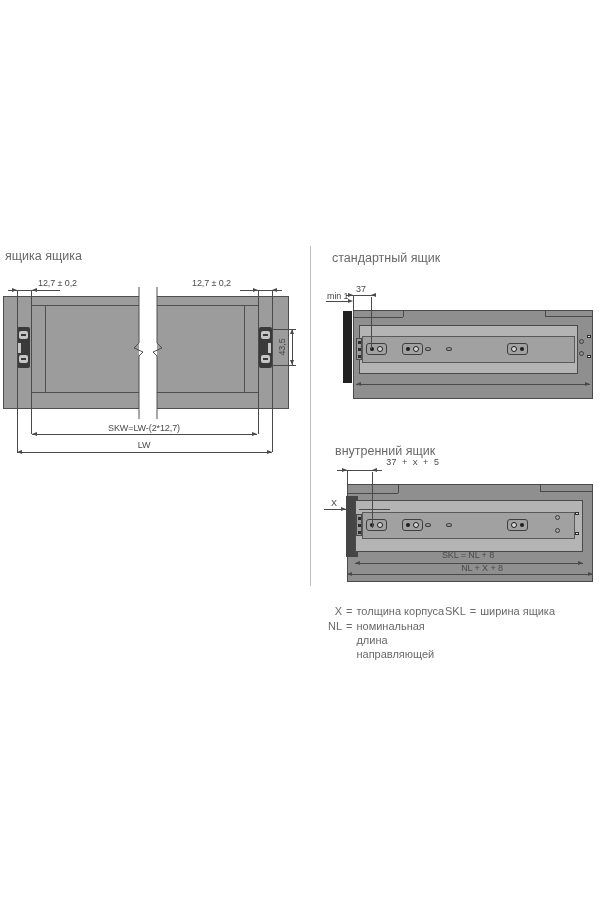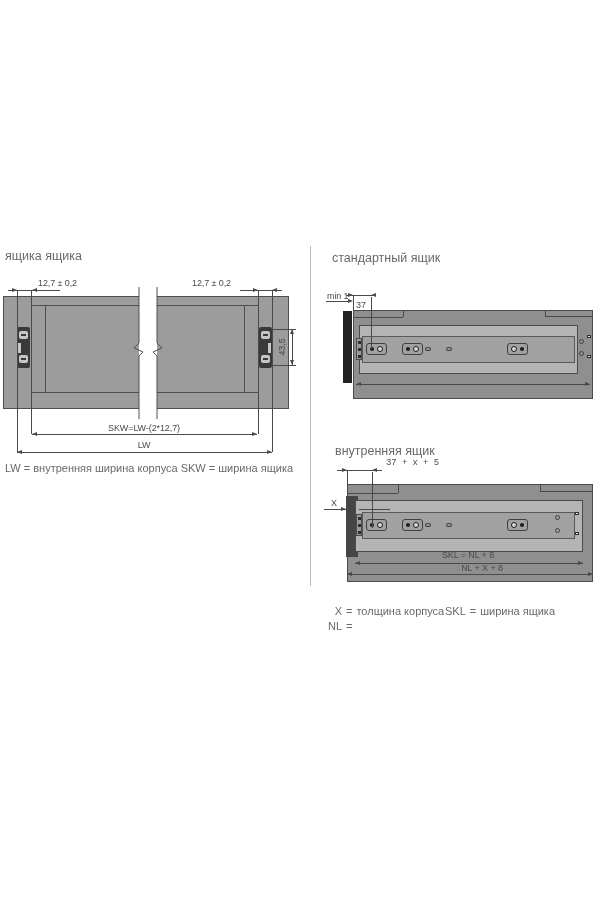--- a/index.html
+++ b/index.html
@@ -96,21 +96,20 @@
   <div class="dt" style="left:144px;top:423px;transform:translateX(-50%);">SKW=LW-(2*12,7)</div>
   <div class="ln" style="left:32px;top:434px;width:225px;height:1px;"></div>
   <div class="aL" style="left:32px;top:431.5px;"></div>
   <div class="aR" style="left:252px;top:431.5px;"></div>
 
   <div class="dt" style="left:144px;top:440px;transform:translateX(-50%);">LW</div>
   <div class="ln" style="left:17px;top:452px;width:255px;height:1px;"></div>
   <div class="aL" style="left:17px;top:449.5px;"></div>
   <div class="aR" style="left:267px;top:449.5px;"></div>
 
-  <div class="cap" style="left:5px;top:462px;">LW = внутренняя ширина корпуса SKW = ширина ящика</div>
 
   <div class="title" style="left:332px;top:251px;">стандартный ящик</div>
 
   <div class="abs" style="left:353px;top:310px;width:240px;height:89px;background:#8f8f8f;border:1px solid #4a4a4a;"></div>
   <div class="ln" style="left:354px;top:317px;width:49px;height:1px;"></div>
   <div class="ln" style="left:403px;top:311px;width:1px;height:6px;"></div>
   <div class="ln" style="left:545px;top:316px;width:47px;height:1px;"></div>
   <div class="ln" style="left:545px;top:311px;width:1px;height:5px;"></div>
 
   <div class="abs" style="left:343px;top:311px;width:9px;height:72px;background:#212121;"></div>
@@ -141,27 +140,27 @@
 
   <div class="ln" style="left:356px;top:384px;width:234px;height:1px;"></div>
   <div class="aL" style="left:356px;top:381.5px;"></div>
   <div class="aR" style="left:585px;top:381.5px;"></div>
 
   <div class="ln" style="left:353px;top:295px;width:1px;height:15px;"></div>
   <div class="ln" style="left:371px;top:297px;width:1px;height:52px;"></div>
   <div class="ln" style="left:346px;top:295px;width:29px;height:1px;"></div>
   <div class="aR" style="left:348px;top:292.5px;"></div>
   <div class="aL" style="left:371px;top:292.5px;"></div>
-  <div class="dt" style="left:356px;top:300px;">37</div>
+  <div class="dt" style="left:356px;top:284px;">37</div>
 
   <div class="dt" style="left:327px;top:291px;">min 1</div>
   <div class="ln" style="left:326px;top:301px;width:24px;height:1px;"></div>
   <div class="aR" style="left:348px;top:298.5px;"></div>
 
-  <div class="title" style="left:335px;top:444px;">внутренняя ящик</div>
+  <div class="title" style="left:335px;top:444px;">внутренний ящик</div>
 
   <div class="abs" style="left:347px;top:484px;width:246px;height:98px;background:#8f8f8f;border:1px solid #4a4a4a;"></div>
   <div class="ln" style="left:348px;top:493px;width:50px;height:1px;"></div>
   <div class="ln" style="left:398px;top:485px;width:1px;height:8px;"></div>
   <div class="ln" style="left:540px;top:491px;width:52px;height:1px;"></div>
   <div class="ln" style="left:540px;top:485px;width:1px;height:6px;"></div>
 
   <div class="abs" style="left:346px;top:496px;width:12px;height:61px;background:#454545;"></div>
 
   <div class="abs" style="left:355px;top:500px;width:228px;height:52px;background:#b4b4b4;border:1px solid #4a4a4a;"></div>
@@ -211,20 +210,21 @@
   <div class="aR" style="left:588px;top:571.5px;"></div>
 
   <div class="legend-row" style="left:322px;top:604px;">
     <span class="legend-term" style="width:20px;">X</span>
     <span>=</span>
     <span>толщина корпуса</span>
   </div>
   <div class="legend-row" style="left:322px;top:619px;">
     <span class="legend-term" style="width:20px;">NL</span>
     <span>=</span>
+    <span style="max-width:100px;display:inline-block;">номинальная длина направляющей</span>
   </div>
   <div class="legend-row" style="left:445px;top:604px;">
     <span class="legend-term">SKL</span>
     <span>=</span>
     <span>ширина ящика</span>
   </div>
 
 </div>
 
 </body></html>

